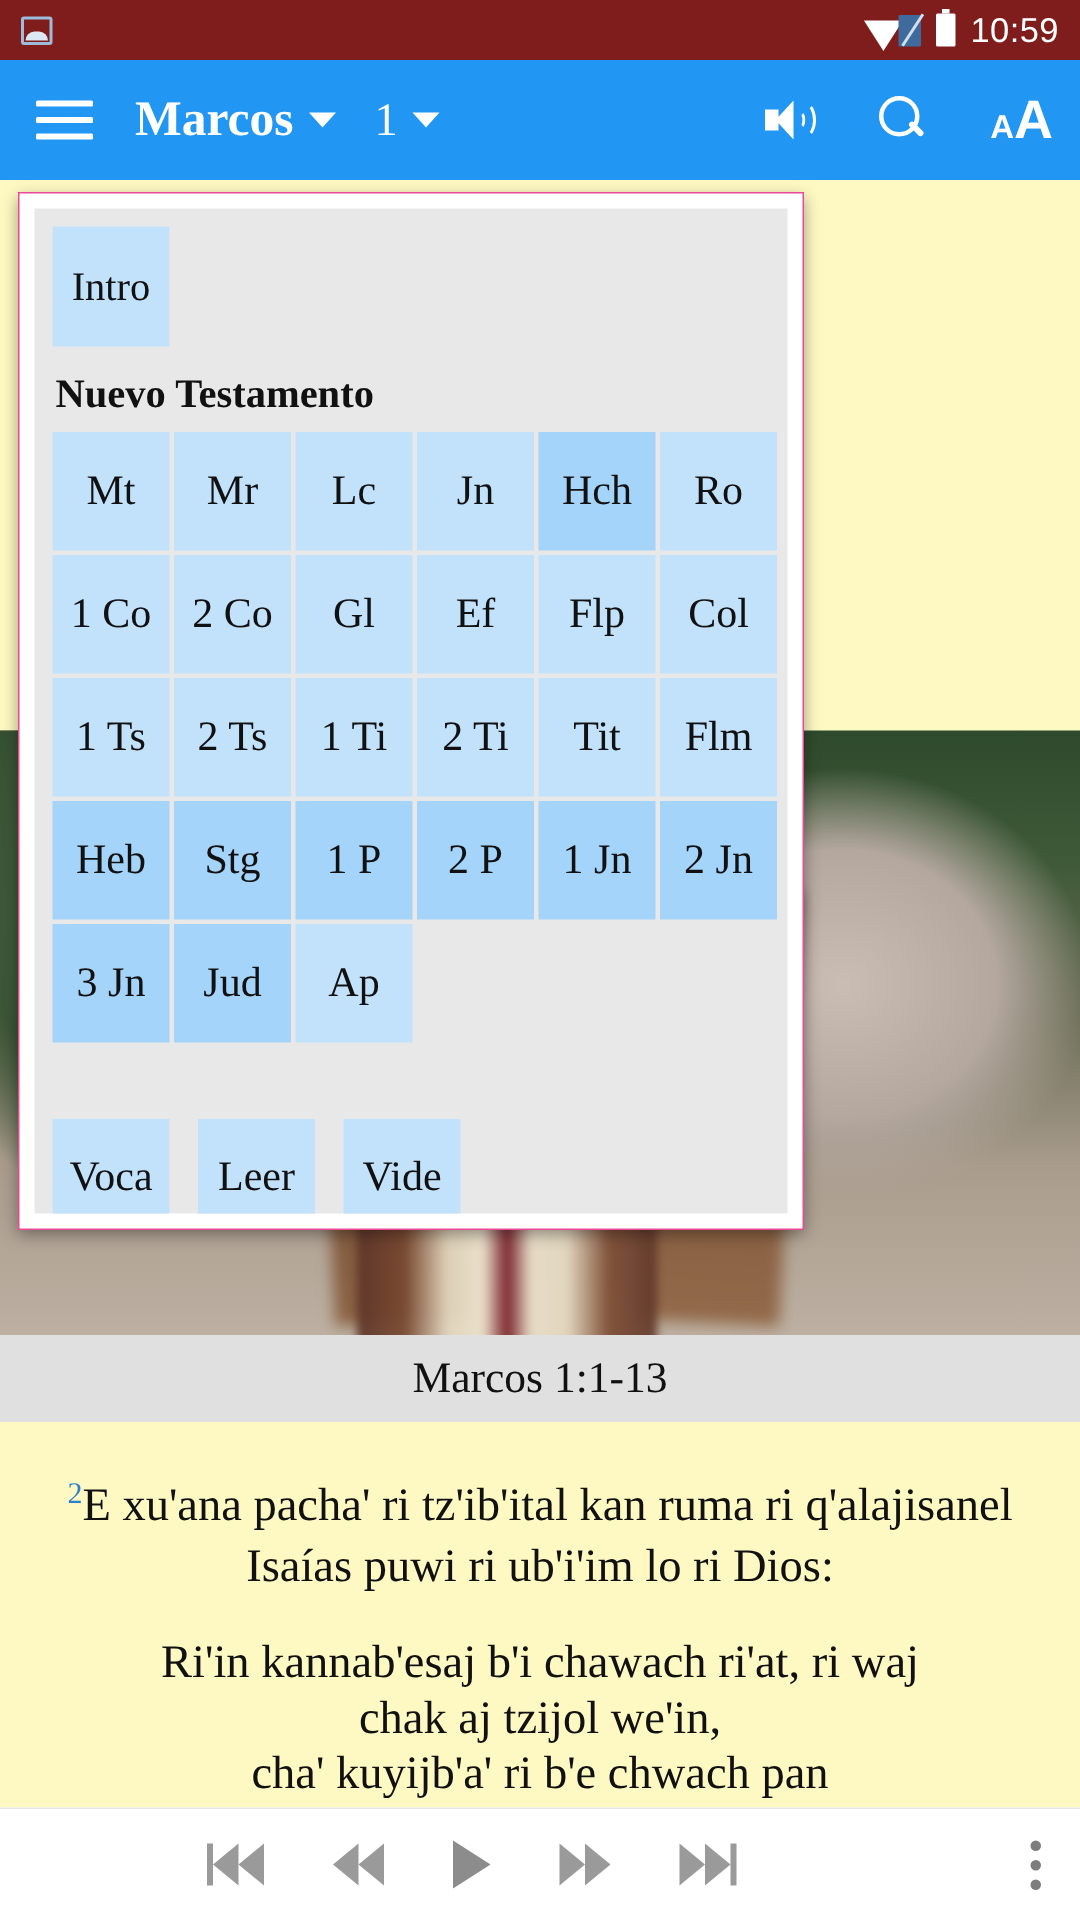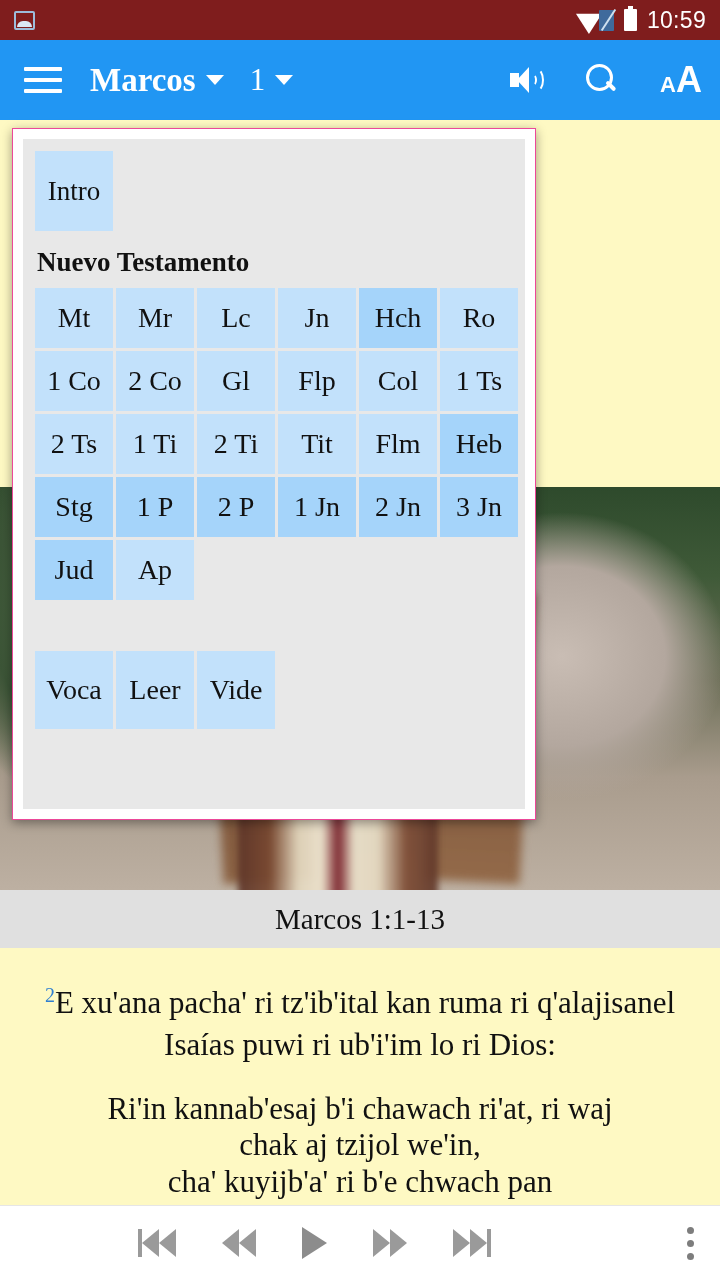--- a/index.html
+++ b/index.html
@@ -207,24 +207,24 @@
   .tile.sel { background: #a5d4fa; }
   .intro-tile { width: 78px; height: 80px; font-size: 27px; }
   .section-hd {
     font-weight: bold; font-size: 27px; color: #111;
     margin: 16px 0 10px 2px;
   }
   .grid {
     display: grid; grid-template-columns: repeat(6, 78px);
     gap: 3px;
   }
-  .grid .tile { height: 60px; }
+  .grid .tile { height: 79px; }
   .extra-grid {
     display: grid; grid-template-columns: repeat(6, 78px);
-    gap: 3px; margin-top: 51px;
+    gap: 19px; margin-top: 51px;
   }
   .extra-grid .tile { height: 78px; }
 
   
   .mediabar {
     position: absolute; left: 0; top: 1205px;
     width: 720px; height: 75px; background: #ffffff;
     border-top: 1px solid #e6e6e6;
     display: flex; align-items: center;
   }
@@ -323,20 +323,21 @@
       <div class="grid" id="book-grid">
           <div class="tile">Mt</div>
           <div class="tile">Mr</div>
           <div class="tile">Lc</div>
           <div class="tile">Jn</div>
           <div class="tile sel">Hch</div>
           <div class="tile">Ro</div>
           <div class="tile">1 Co</div>
           <div class="tile">2 Co</div>
           <div class="tile">Gl</div>
+          <div class="tile">Ef</div>
           <div class="tile">Flp</div>
           <div class="tile">Col</div>
           <div class="tile">1 Ts</div>
           <div class="tile">2 Ts</div>
           <div class="tile">1 Ti</div>
           <div class="tile">2 Ti</div>
           <div class="tile">Tit</div>
           <div class="tile">Flm</div>
           <div class="tile sel">Heb</div>
           <div class="tile sel">Stg</div>

